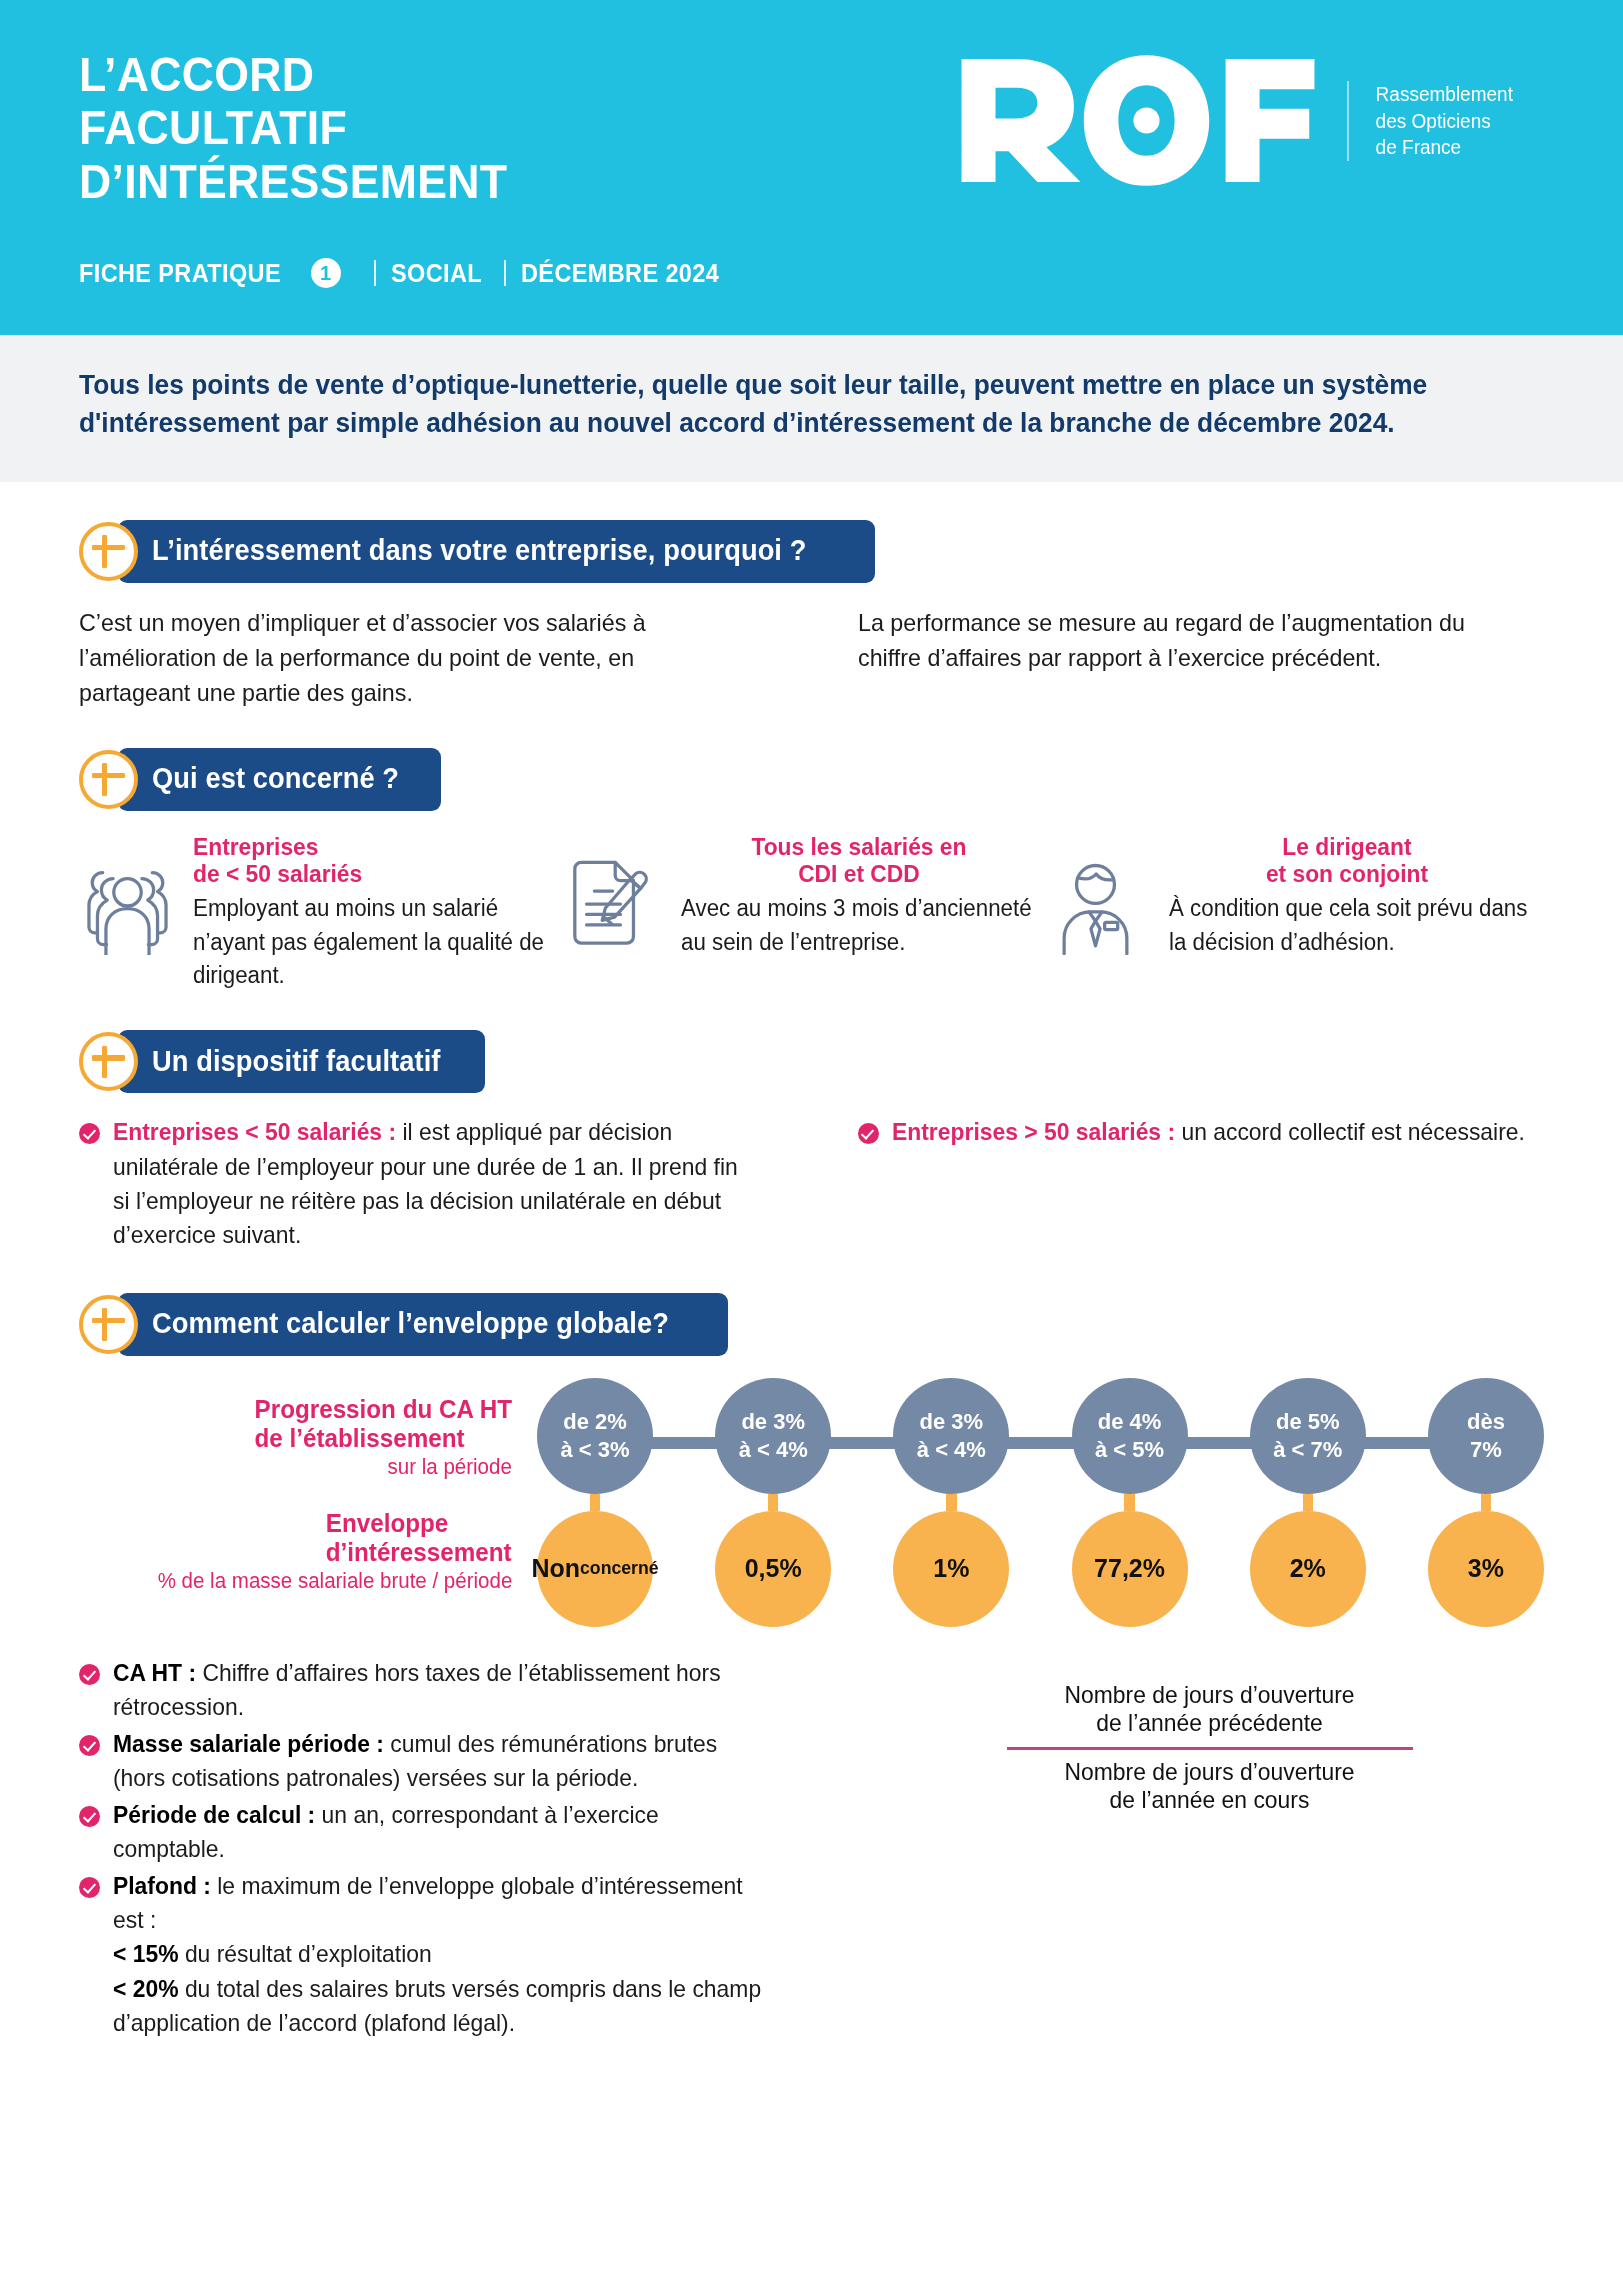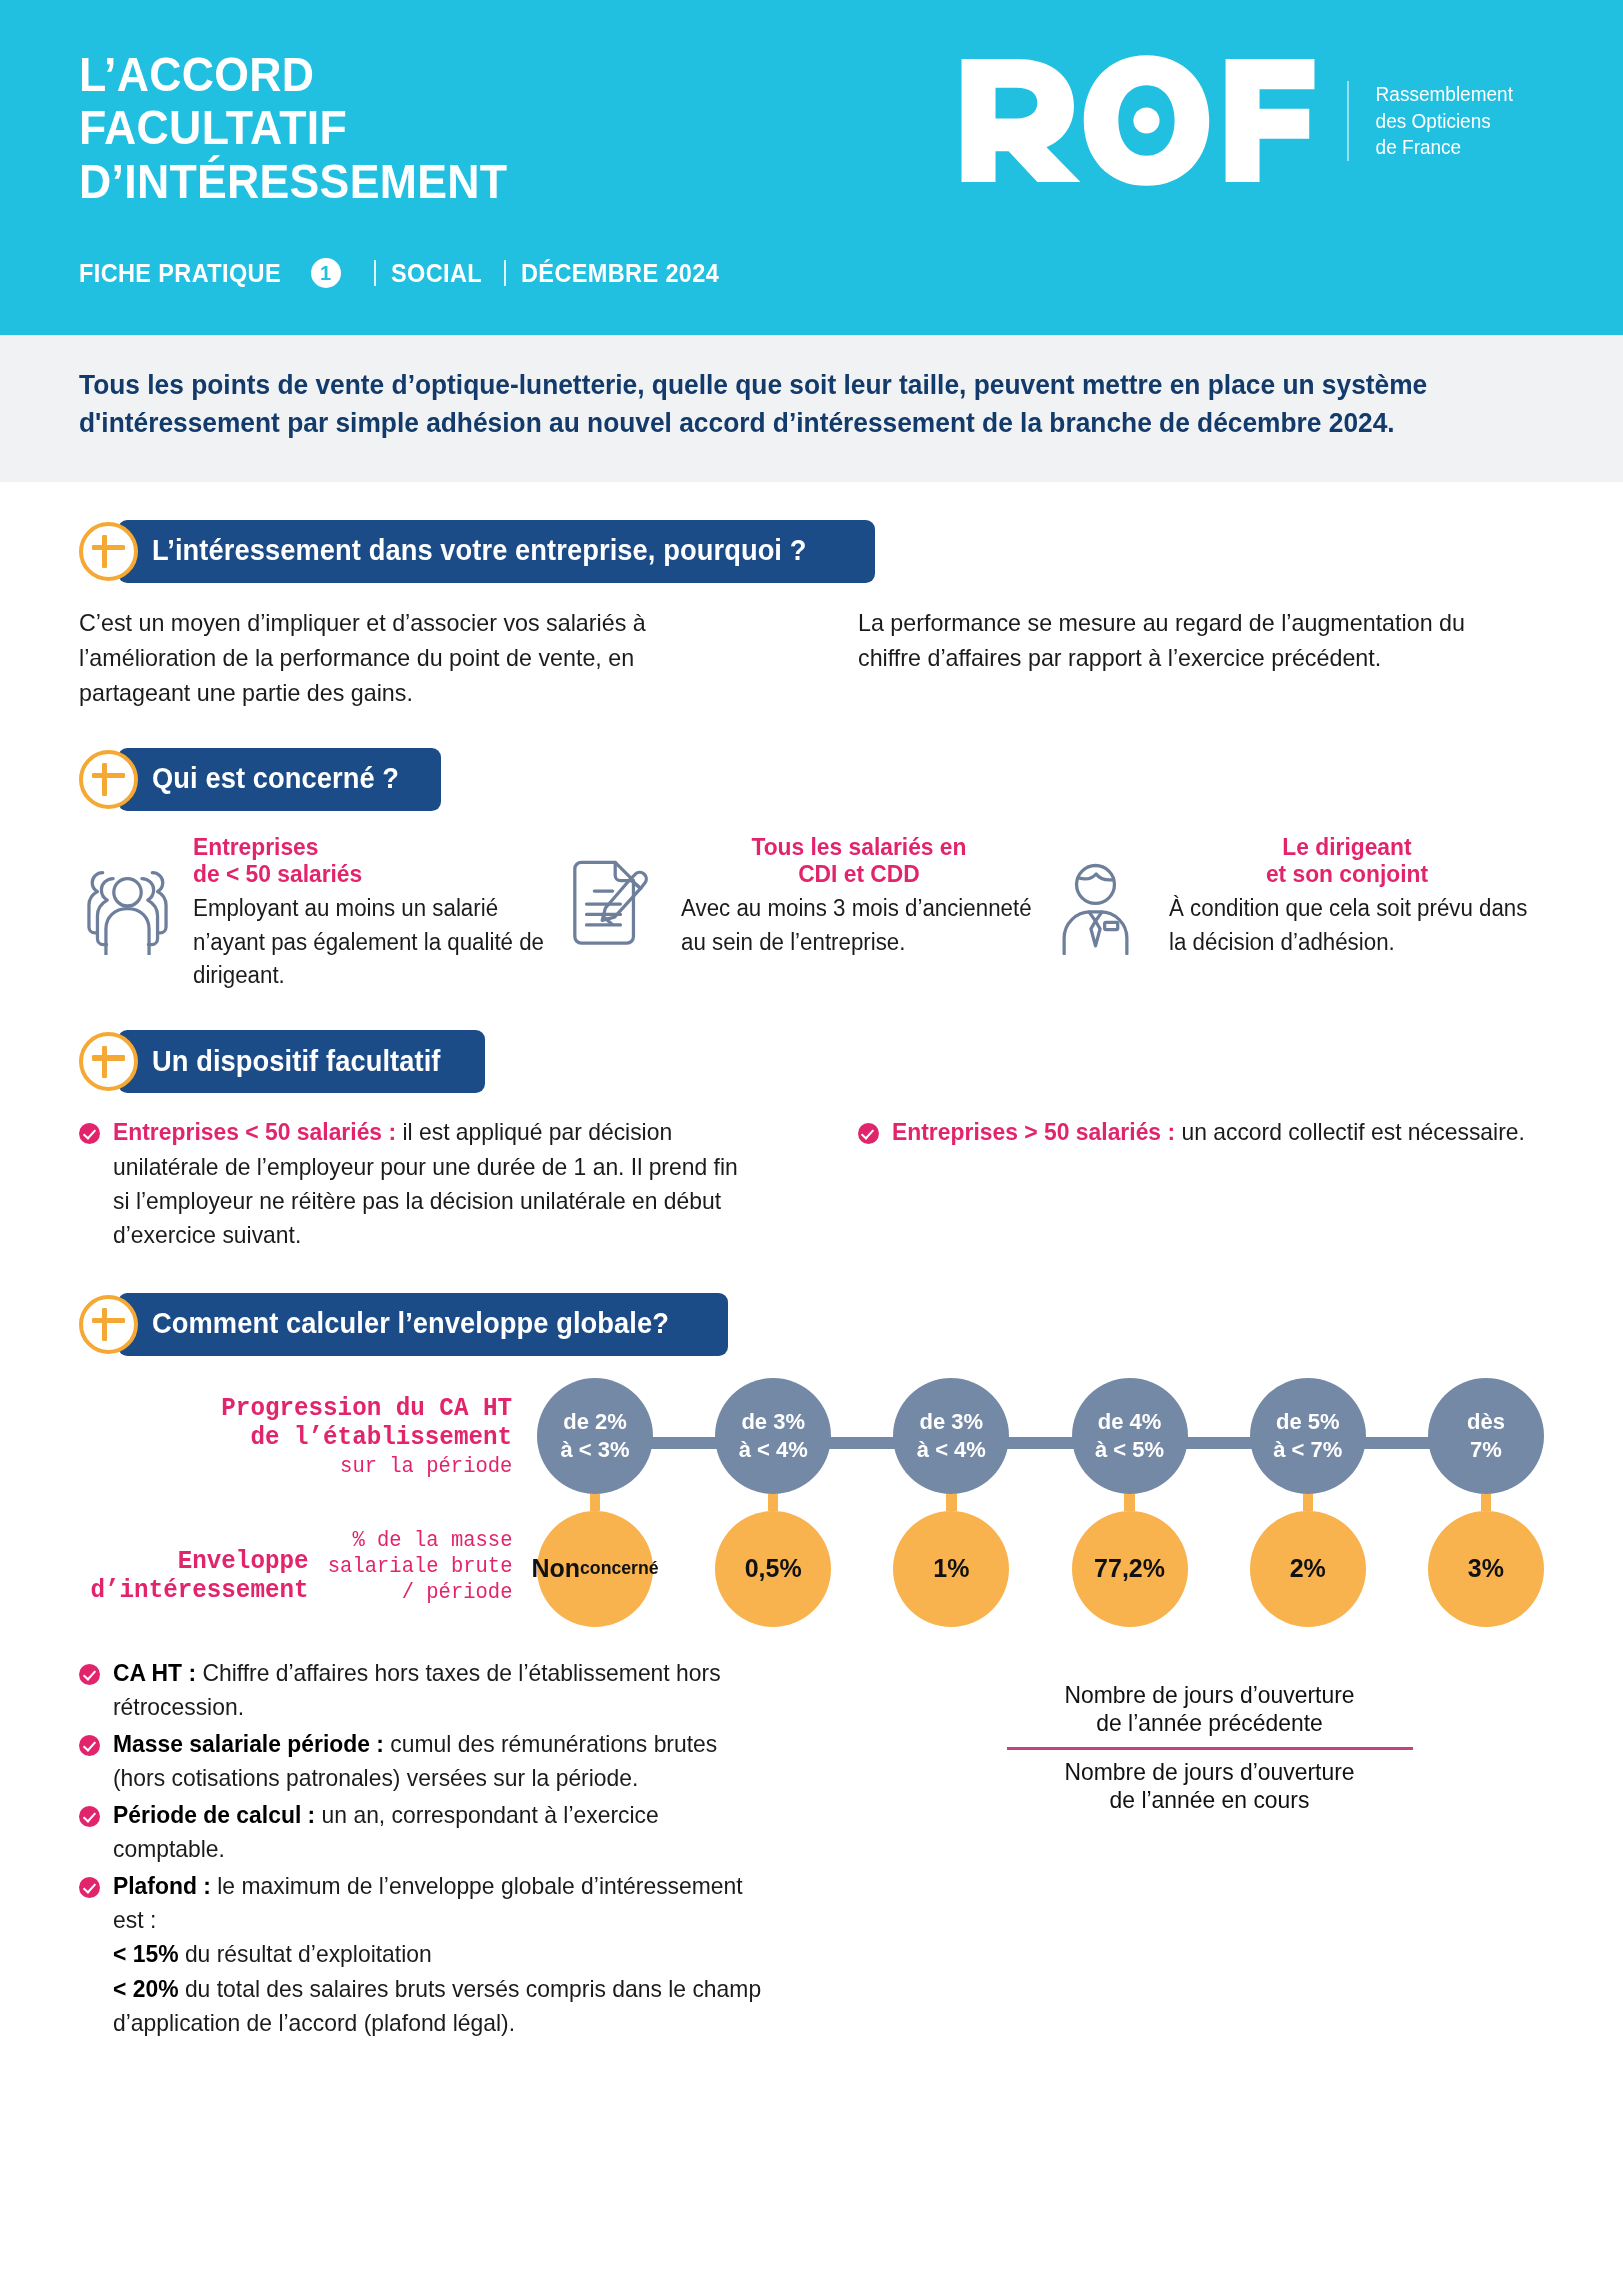--- a/index.html
+++ b/index.html
@@ -244,43 +244,41 @@
 
   
   .diagram {
     display: flex;
     margin-top: 19.6px;
     align-items: flex-start;
   }
   .diagram-labels {
     width: 458px;
     flex: 0 0 auto;
-    text-align: right;
     padding-right: 25px;
     box-sizing: border-box;
-    font-family: Liberation Mono, monospace;
   }
   .dl-block { color: #e2246c; }
   .dl-main {
     font-weight: bold;
     font-size: 25.5px;
     line-height: 1.13;
     transform: scaleX(0.95);
     transform-origin: right top;
   }
   .dl-main span { display: block; }
   .dl-sub {
     font-size: 21.6px;
     line-height: 1.2;
     margin-top: 1.3px;
     transform: scaleX(0.95);
     transform-origin: right top;
   }
   .dl-row1 { height: 119px; display: flex; flex-direction: column; justify-content: center; align-items: flex-end; }
-  .dl-row2 { height: 109px; display: flex; flex-direction: row; justify-content: center; align-items: flex-end; }
+  .dl-row2 { height: 109px; display: flex; flex-direction: column; justify-content: center; align-items: flex-end; }
 
   .diagram-chart { flex: 1 1 auto; position: relative; }
   .chart-row {
     display: flex;
     justify-content: space-between;
     position: relative;
   }
   .connector {
     position: absolute;
     top: 59px;

